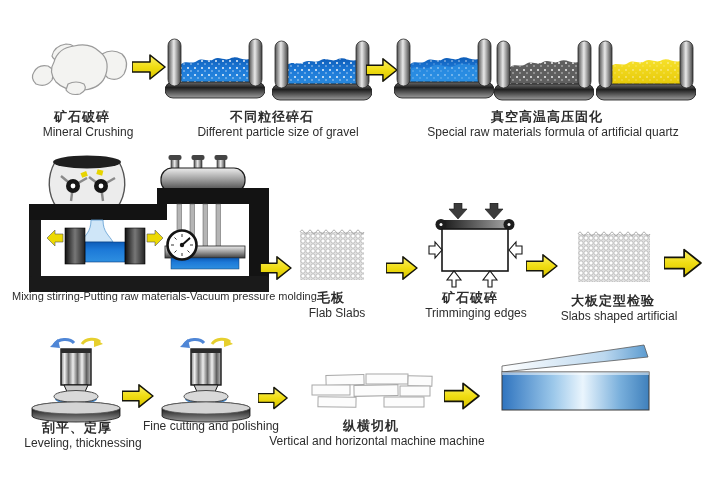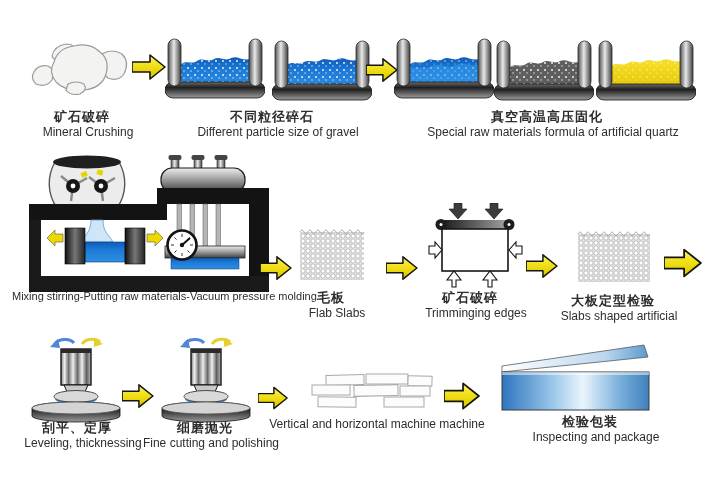--- a/index.html
+++ b/index.html
@@ -354,24 +354,20 @@
     <polygon points="5,23 147,2 151,14 5,29" fill="url(#gLid)" stroke="#5a5a5a" stroke-width="0.8"></polygon>
     <rect x="5" y="29" width="147" height="38" fill="url(#gSlabBlue)" stroke="#3a3a3a" stroke-width="1"></rect>
     <rect x="5" y="29" width="147" height="3" fill="#ffffff" opacity="0.5"></rect>
   </svg>
 
   <div class="label" style="left:-8px;top:419px;width:170px">
     <div class="zh">刮平、定厚</div>
     <div class="en">Leveling, thicknessing</div>
   </div>
   <div class="label" style="left:110px;top:419px;width:190px">
-    <div class="zh">细磨抛光</div>
     <div class="en">Fine cutting and polishing</div>
   </div>
   <div class="label" style="left:241px;top:417px;width:260px">
+    <div class="zh">纵横切机</div>
     <div class="en">Vertical and horizontal machine machine</div>
   </div>
-  <div class="label" style="left:490px;top:413px;width:200px">
-    <div class="zh">检验包装</div>
-    <div class="en">Inspecting and package</div>
-  </div>
 
 </div>
 
 </body></html>

